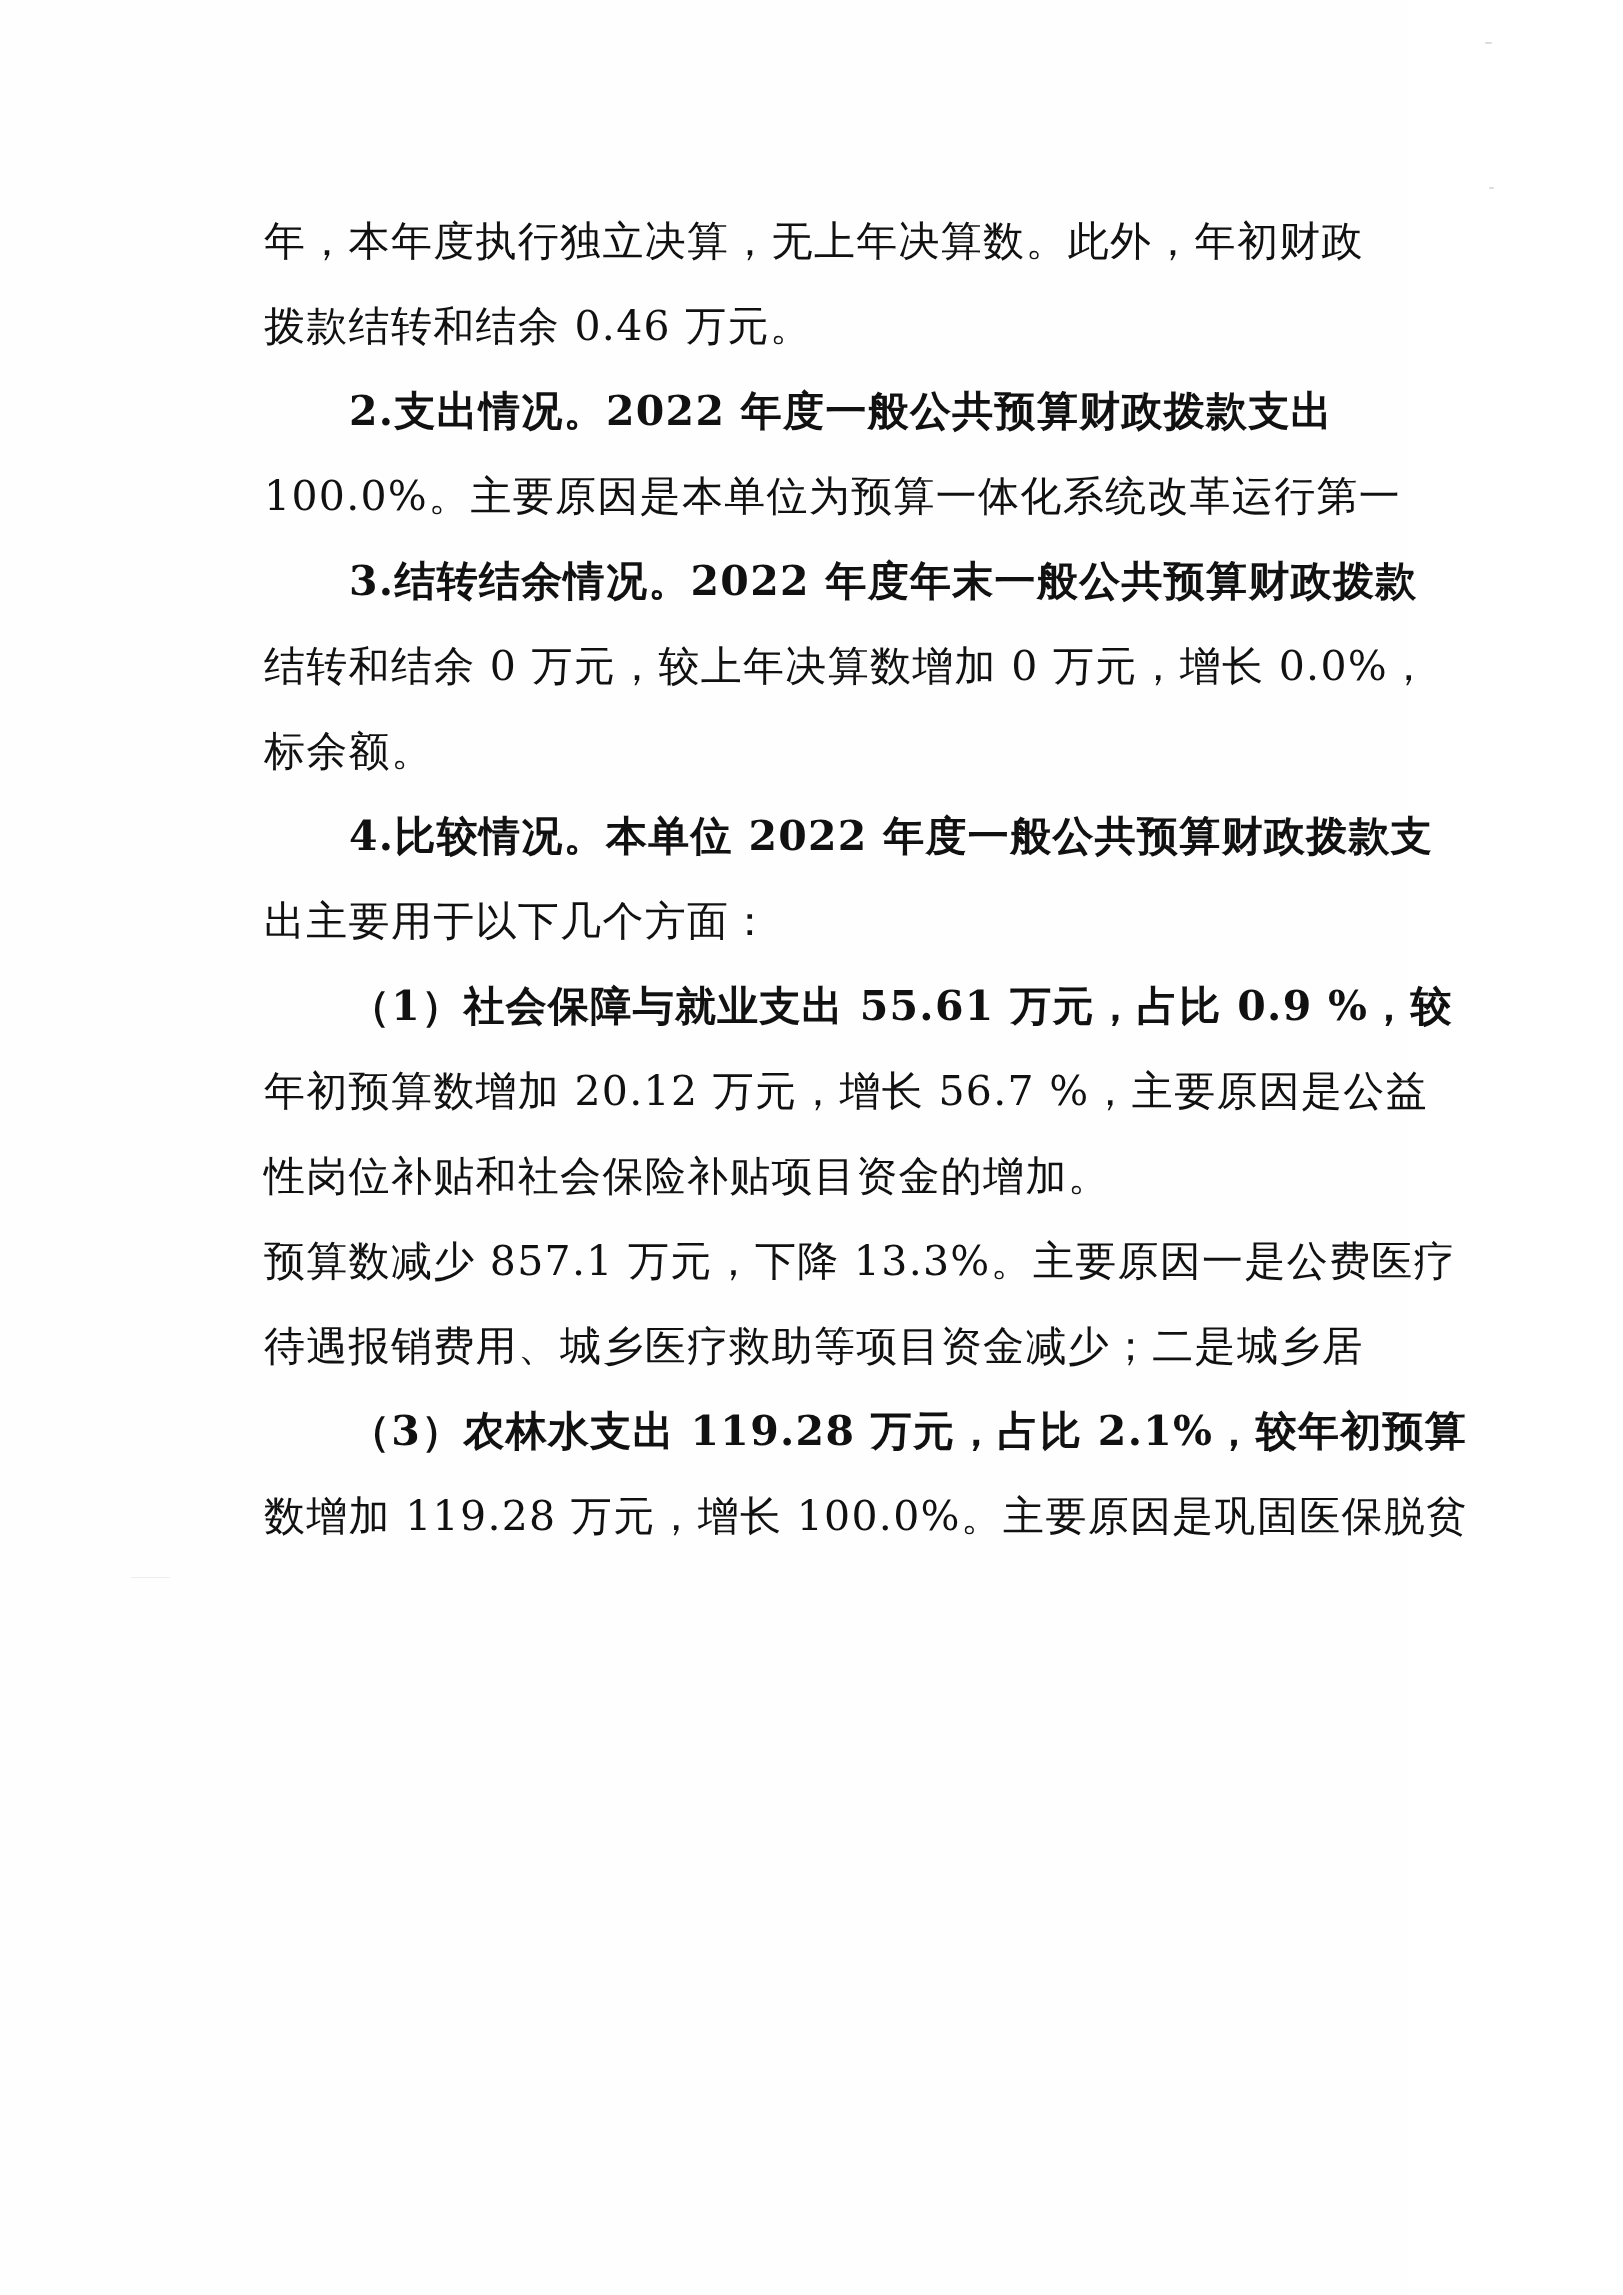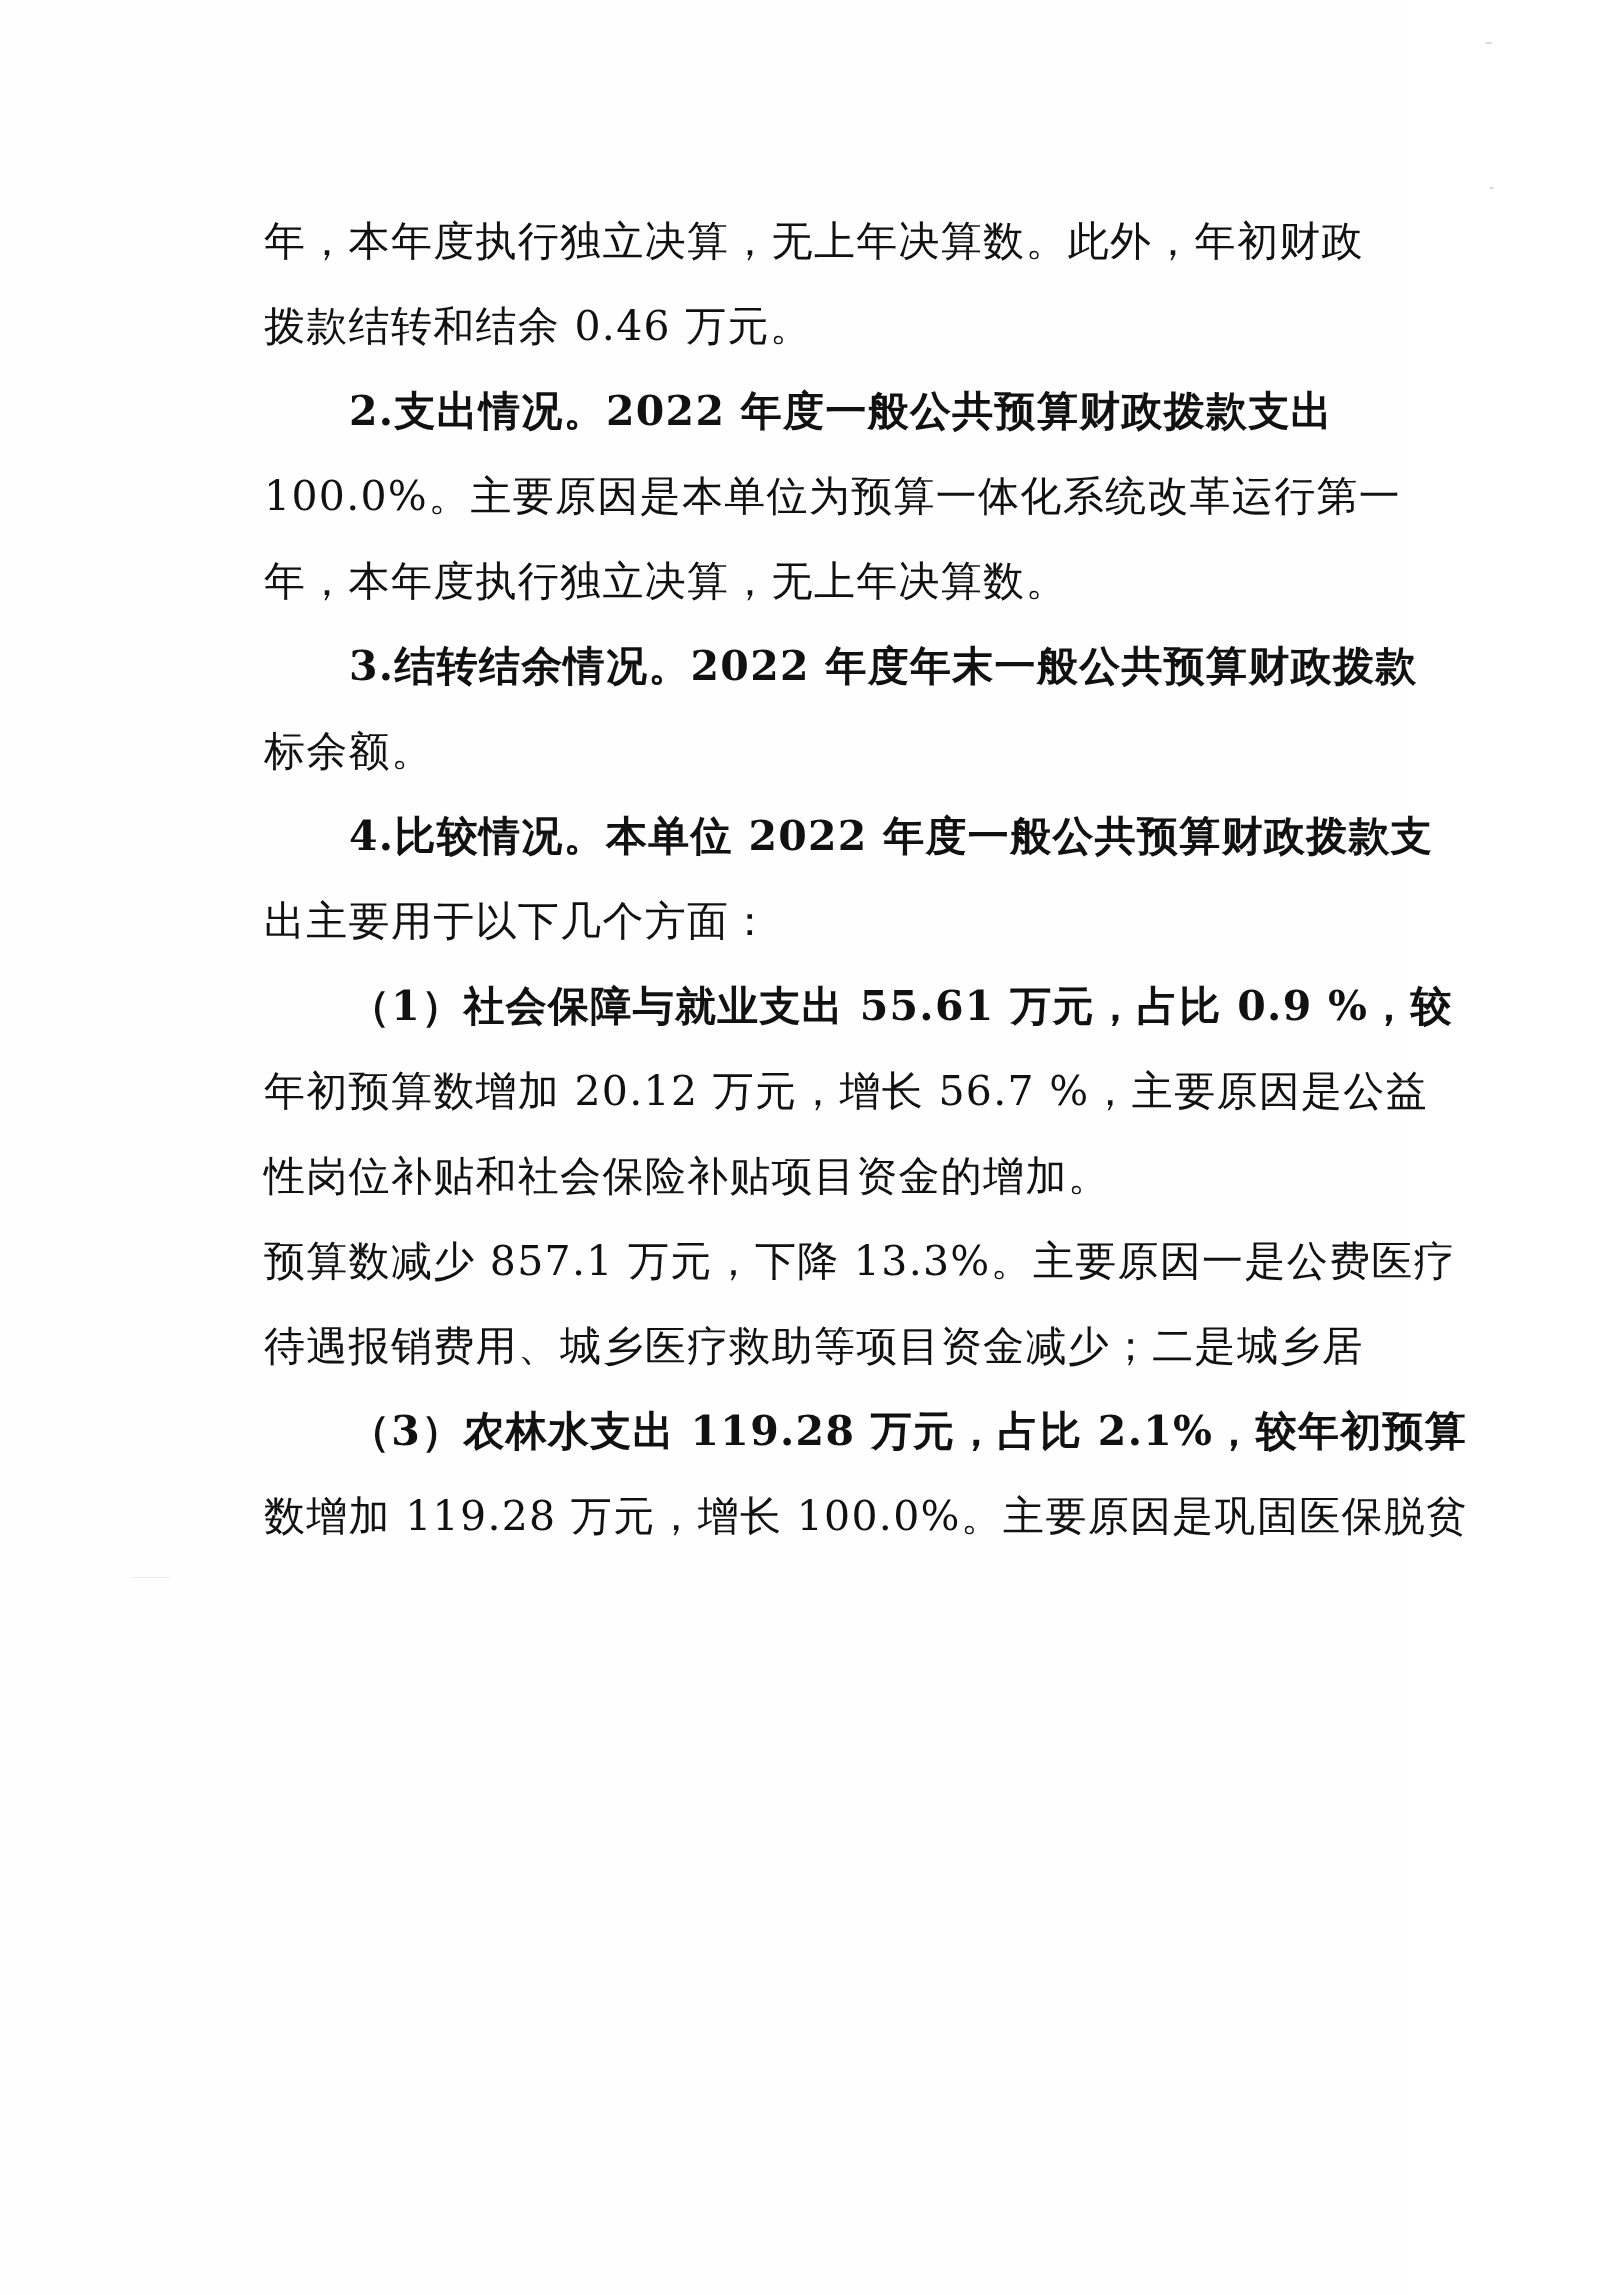--- a/index.html
+++ b/index.html
@@ -49,22 +49,22 @@
   </style>
 </head>
 <body>
 
 <div class="page">
   <div class="body-text">
     <span class="line">年，本年度执行独立决算，无上年决算数。此外，年初财政</span>
     <span class="line">拨款结转和结余 0.46 万元。</span>
     <span class="line indent">2.支出情况。2022 年度一般公共预算财政拨款支出</span>
     <span class="line">100.0%。主要原因是本单位为预算一体化系统改革运行第一</span>
-    <span class="line">年，本年度执行独立决算，无上年决算数。</span>
     <span class="line indent">3.结转结余情况。2022 年度年末一般公共预算财政拨款</span>
+    <span class="line">结转和结余 0 万元，较上年决算数增加 0 万元，增长 0.0%，</span>
     <span class="line">标余额。</span>
     <span class="line indent">4.比较情况。本单位 2022 年度一般公共预算财政拨款支</span>
     <span class="line">出主要用于以下几个方面：</span>
     <span class="line indent">（1）社会保障与就业支出 55.61 万元，占比 0.9 %，较</span>
     <span class="line">年初预算数增加 20.12 万元，增长 56.7 %，主要原因是公益</span>
     <span class="line">性岗位补贴和社会保险补贴项目资金的增加。</span>
     <span class="line">预算数减少 857.1 万元，下降 13.3%。主要原因一是公费医疗</span>
     <span class="line">待遇报销费用、城乡医疗救助等项目资金减少；二是城乡居</span>
     <span class="line indent">（3）农林水支出 119.28 万元，占比 2.1%，较年初预算</span>
     <span class="line">数增加 119.28 万元，增长 100.0%。主要原因是巩固医保脱贫</span>

